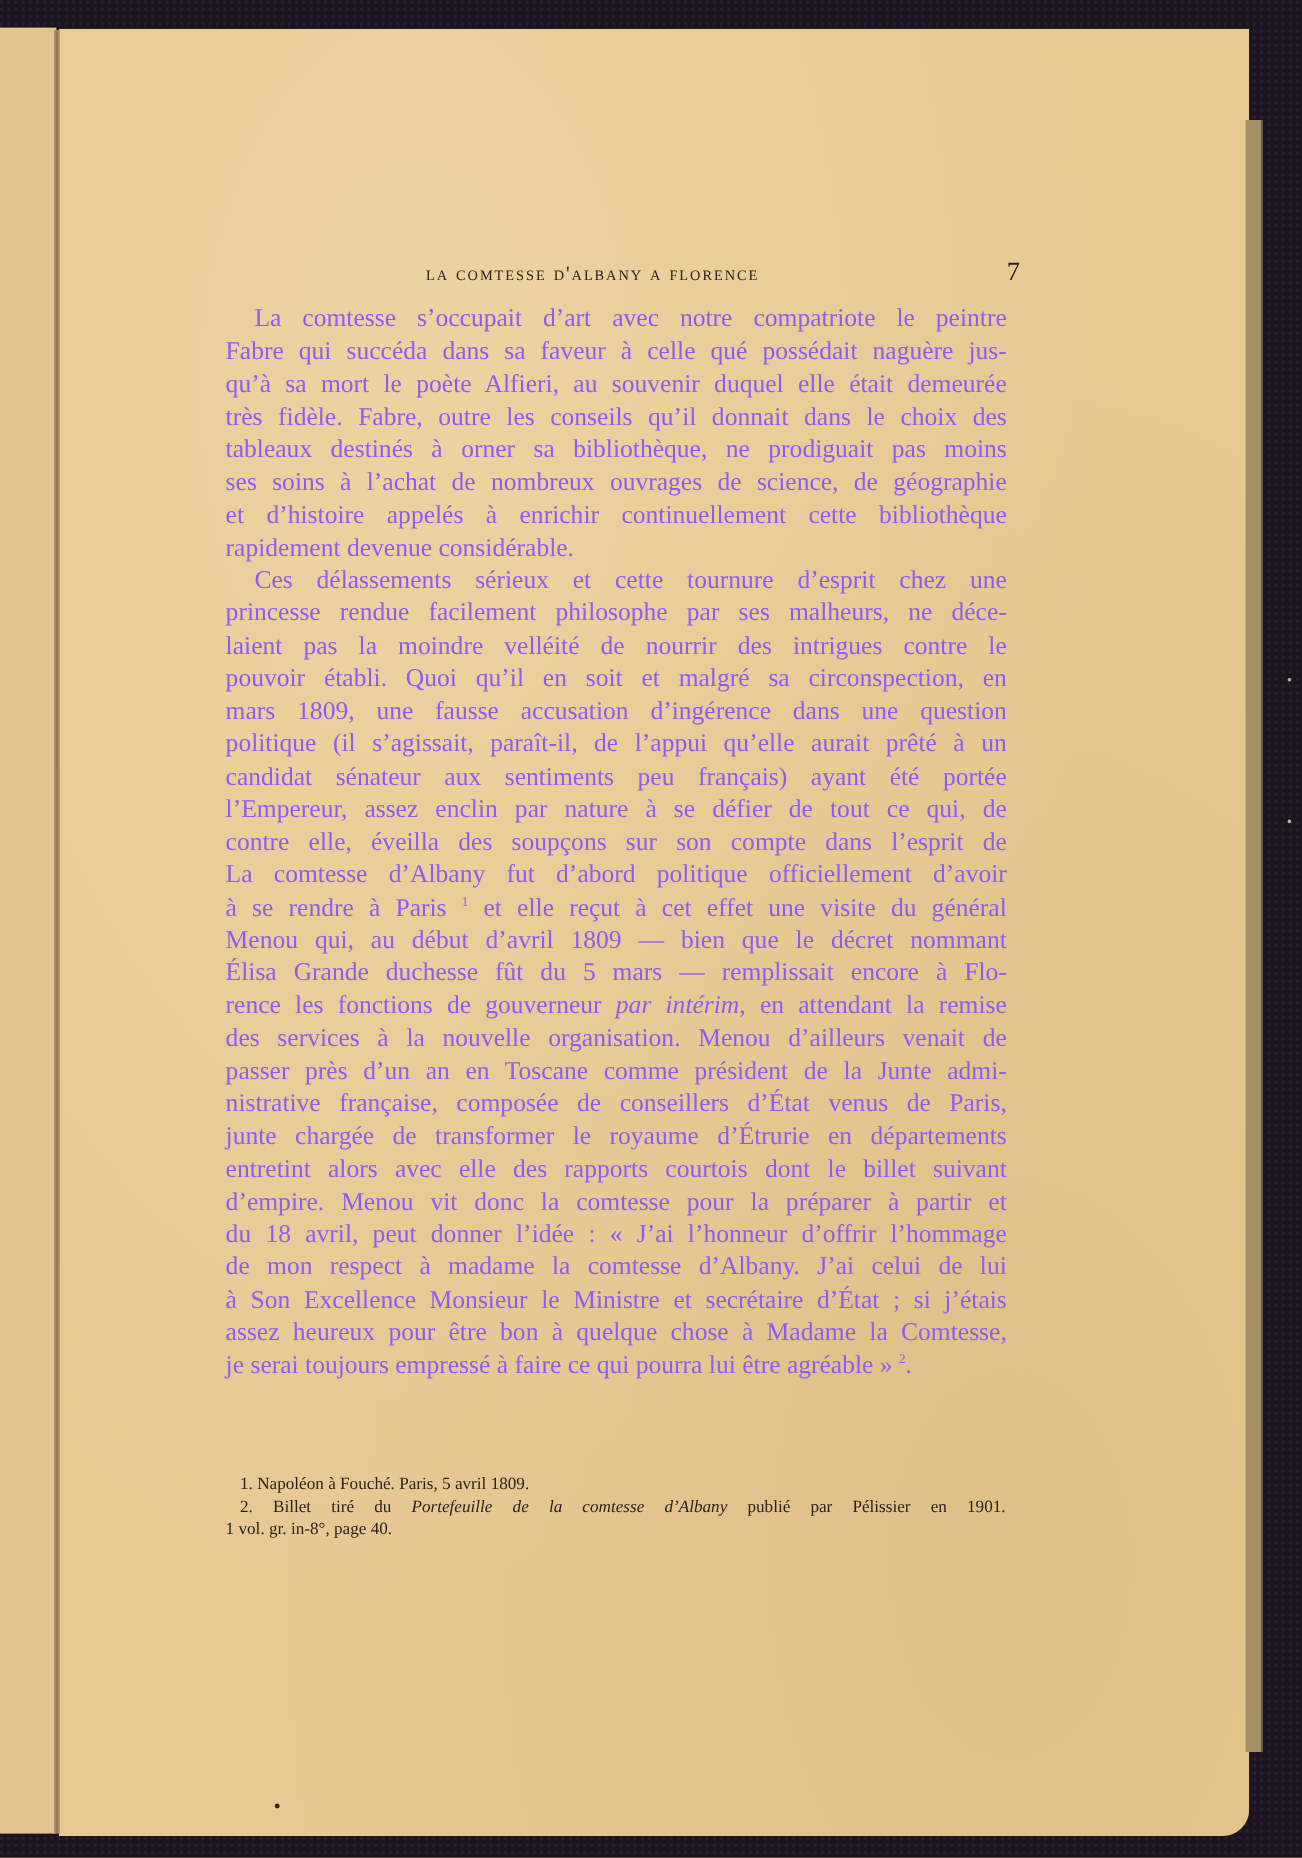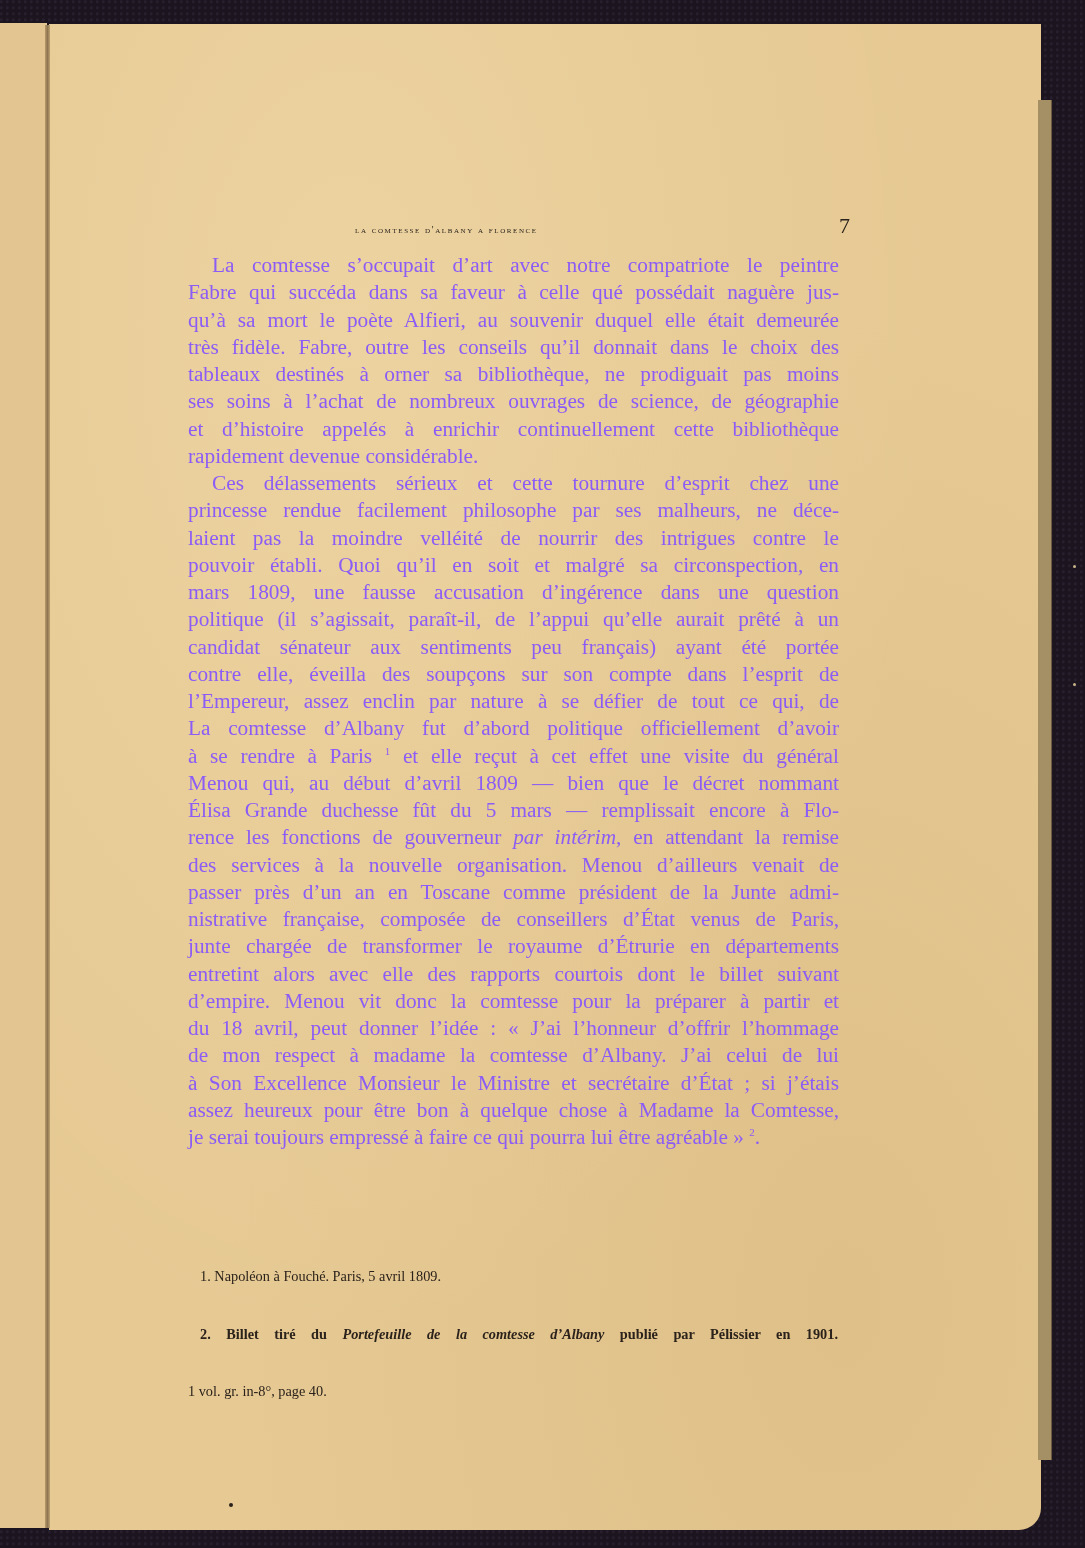--- a/index.html
+++ b/index.html
@@ -35,41 +35,41 @@
     position: absolute; left: 1038px; top: 100px; width: 13px; height: 1360px;
     background: #a58f64;
     border-right: 1px solid #6c5b40;
   }
   .running-head {
     position: absolute; left: 355px; top: 213px; width: 495px;
     display: flex; justify-content: space-between; align-items: baseline;
     color: #2a221c;
   }
   .running-head .title {
-    font-size: 10px; letter-spacing: 1.6px; font-variant: small-caps;
+    font-size: 17px; letter-spacing: 1.6px; font-variant: small-caps;
     text-transform: lowercase;
   }
   .running-head .folio { font-size: 22px; }
   .body-text {
     position: absolute; left: 188px; top: 252px; width: 651px;
     color: #8b5cf6;
     font-size: 21.3px; line-height: 27.25px;
     text-align: justify;
   }
   .body-text .line { display: block; text-align: justify; text-align-last: justify; white-space: nowrap; }
   .body-text .line.last { text-align-last: left; }
   .body-text .line.indent { padding-left: 24px; }
   sup { font-size: 11px; vertical-align: 8px; line-height: 0; }
   .footnotes {
     position: absolute; left: 188px; top: 1228px; width: 650px;
     font-size: 14.3px; line-height: 18.5px; color: #2b221b;
   }
-  .footnotes .fn { display: block; white-space: nowrap; margin-top: 39px; }
+  .footnotes .fn { display: block; white-space: nowrap; }
   .footnotes .fn.ind { padding-left: 12px; }
-  .footnotes .fn.just { text-align: justify; text-align-last: justify; padding-left: 12px; font-weight: bold; }
+  .footnotes .fn.just { text-align: justify; text-align-last: justify; padding-left: 12px; }
   .speck { position: absolute; background: #2a2018; border-radius: 50%; }
 </style>
 </head>
 <body>
 
 <div class="backdrop"></div>
 <div class="left-leaf"></div>
 <div class="page"></div>
 <div class="page-edge"></div>
 <div class="gutter"></div>
@@ -91,22 +91,22 @@
     <span class="line last">rapidement devenue considérable.</span>
   </div>
   <div>
     <span class="line indent">Ces délassements sérieux et cette tournure d’esprit chez une</span>
     <span class="line">princesse rendue facilement philosophe par ses malheurs, ne déce-</span>
     <span class="line">laient pas la moindre velléité de nourrir des intrigues contre le</span>
     <span class="line">pouvoir établi. Quoi qu’il en soit et malgré sa circonspection, en</span>
     <span class="line">mars 1809, une fausse accusation d’ingérence dans une question</span>
     <span class="line">politique (il s’agissait, paraît-il, de l’appui qu’elle aurait prêté à un</span>
     <span class="line">candidat sénateur aux sentiments peu français) ayant été portée</span>
+    <span class="line">l’Empereur, assez enclin par nature à se défier de tout ce qui, de</span>
     <span class="line">contre elle, éveilla des soupçons sur son compte dans l’esprit de</span>
-    <span class="line">l’Empereur, assez enclin par nature à se défier de tout ce qui, de</span>
     <span class="line">La comtesse d’Albany fut d’abord politique officiellement d’avoir</span>
     <span class="line"><span>à se rendre à Paris</span>&nbsp;<sup>1</sup> <span>et elle reçut à cet effet une visite du général</span></span>
     <span class="line">Menou qui, au début d’avril 1809 — bien que le décret nommant</span>
     <span class="line">Élisa Grande duchesse fût du 5 mars — remplissait encore à Flo-</span>
     <span class="line"><span>rence les fonctions de gouverneur</span> <i>par intérim</i><span>, en attendant la remise</span></span>
     <span class="line">des services à la nouvelle organisation. Menou d’ailleurs venait de</span>
     <span class="line">passer près d’un an en Toscane comme président de la Junte admi-</span>
     <span class="line">nistrative française, composée de conseillers d’État venus de Paris,</span>
     <span class="line">junte chargée de transformer le royaume d’Étrurie en départements</span>
     <span class="line">entretint alors avec elle des rapports courtois dont le billet suivant</span>

